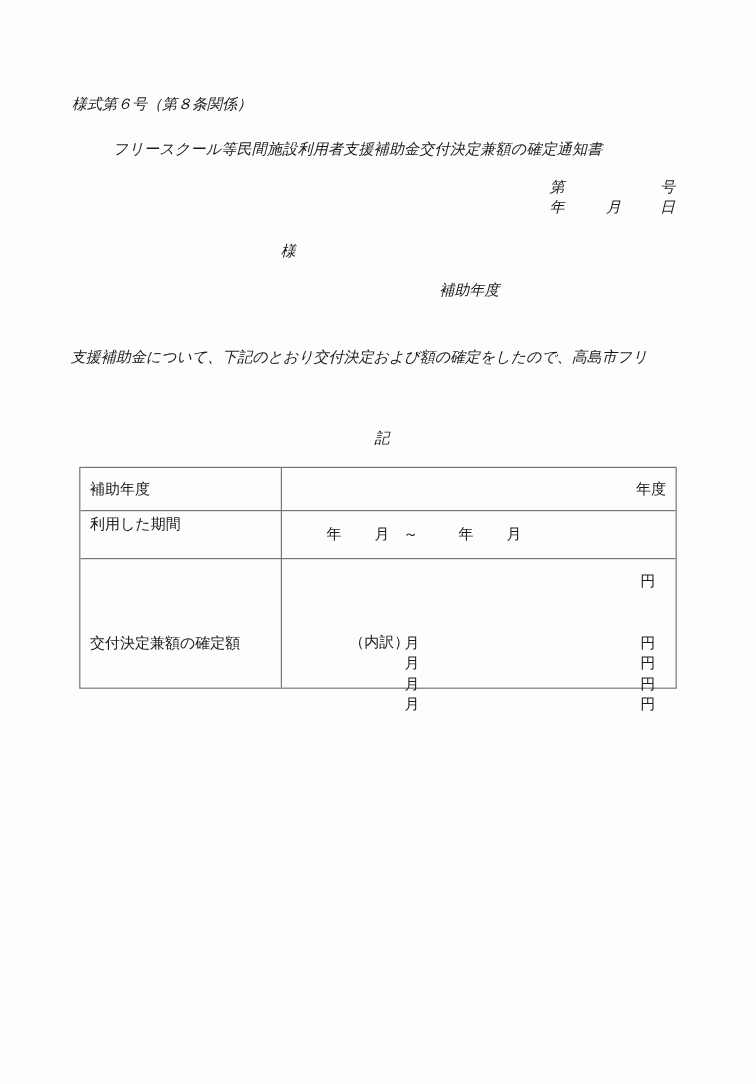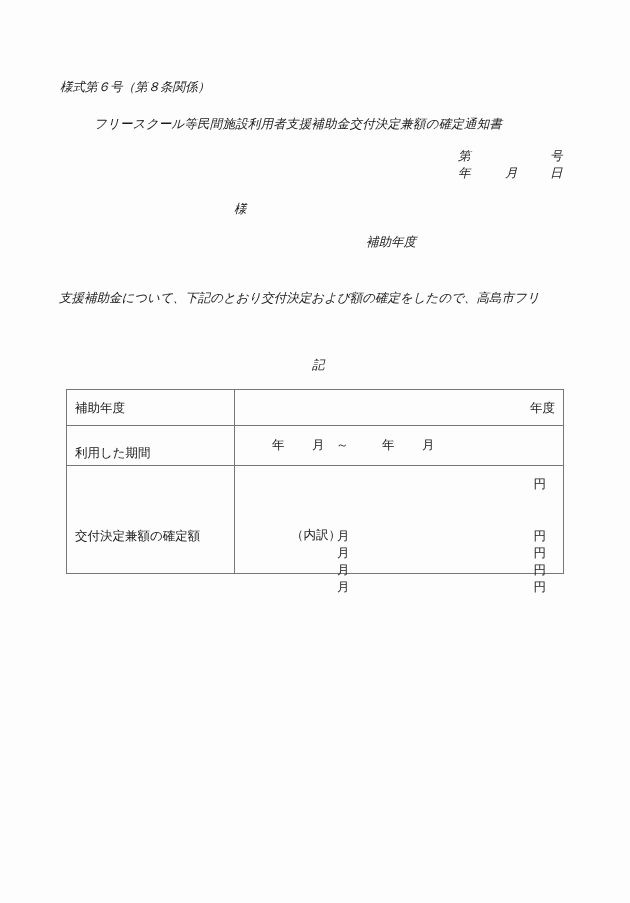--- a/index.html
+++ b/index.html
@@ -36,21 +36,21 @@
       box-sizing: border-box;
     }
     .row { position: absolute; left: 0; right: 0; border-bottom: 1px solid #777; }
     .row.last { border-bottom: none; }
     .row1 { top: 0; height: 35px; }
     .row2 { top: 35px; height: 40px; }
     .row3 { top: 75px; bottom: 0; }
     .divider { position: absolute; left: 167px; top: 0; bottom: 0; width: 1px; background: #777; }
     .cell-label { position: absolute; left: 8px; white-space: nowrap; line-height: 1; }
     .row1 .cell-label { top: 12px; }
-    .row2 .cell-label { top: 22px; }
+    .row2 .cell-label { top: 6px; }
     .row3 .cell-label { top: 65px; }
     .nendo { position: absolute; right: 8px; top: 12px; line-height: 1; text-align: center; }
     .period { position: absolute; left: 205px; top: 14px; line-height: 1; white-space: nowrap; }
     .period span { display: inline-block; }
     .p-y1 { width: 40px; }
     .p-m1 { width: 24px; }
     .p-tilde { width: 46px; }
     .p-y2 { width: 40px; }
     .total-yen { position: absolute; right: 17px; top: 13px; line-height: 1; }
     .breakdown-label { position: absolute; left: 180px; top: 64px; line-height: 1; margin-left: 44px; }

